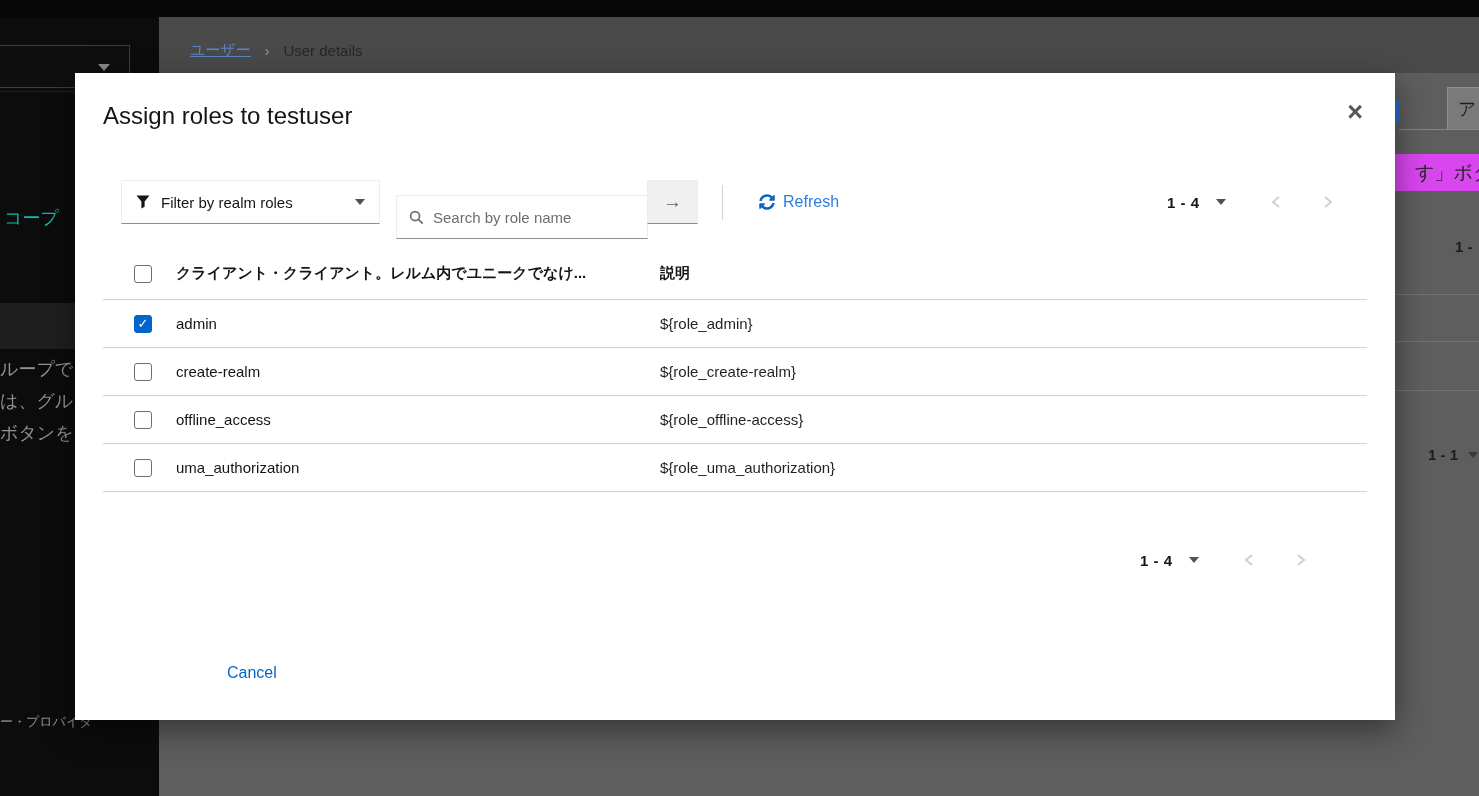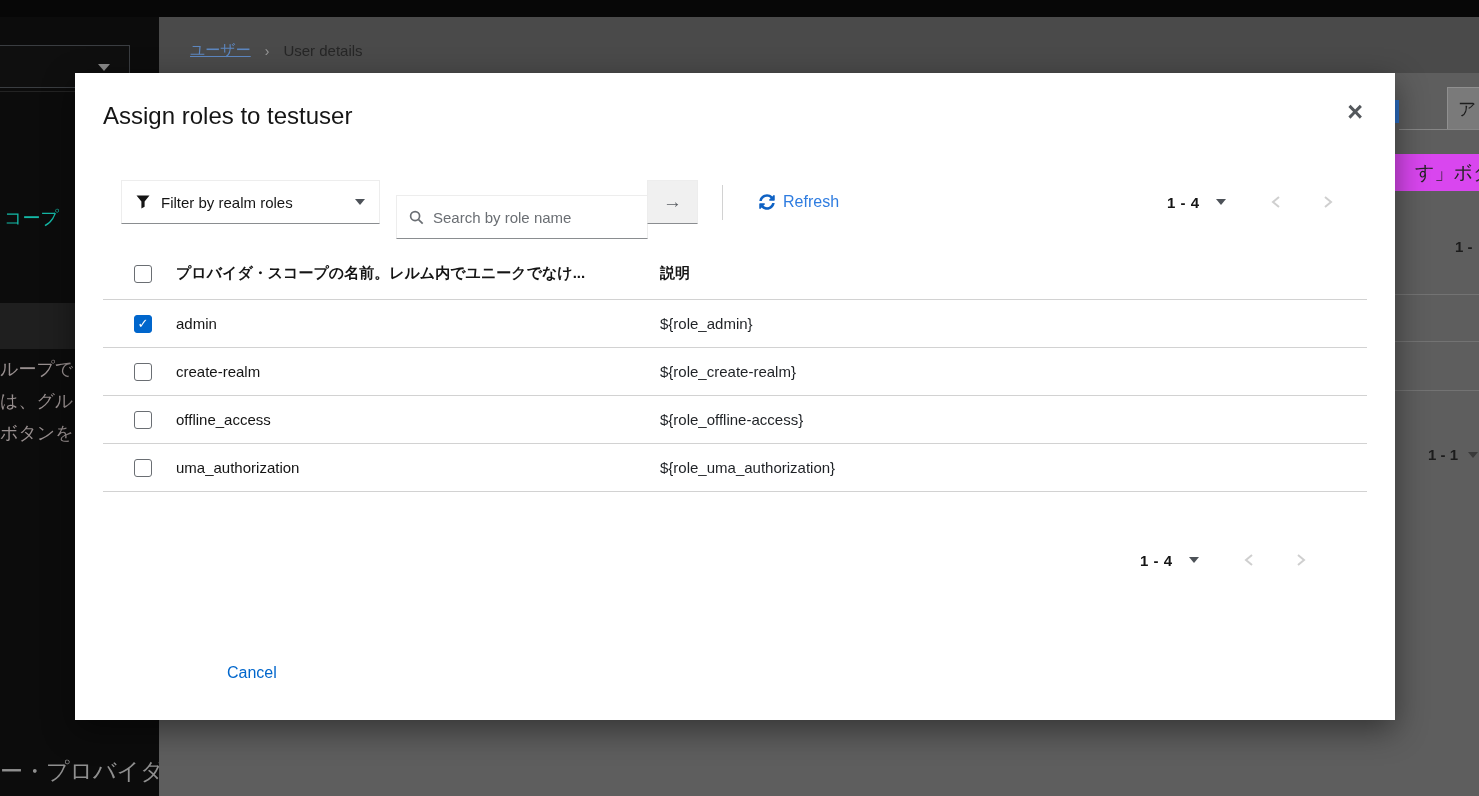--- a/index.html
+++ b/index.html
@@ -22,21 +22,21 @@
   .realm-box { position:absolute; left:-6px; top:28px; width:136px; height:43px; background:#0f0f0f; border:1px solid #3a3d41; }
   .realm-caret { position:absolute; left:98px; top:47px; width:0; height:0;
     border-left:6px solid transparent; border-right:6px solid transparent; border-top:7px solid #8a8a8a; }
   .side-div { position:absolute; left:0; top:74px; width:159px; height:1px; background:#232323; }
   .side-frag { position:absolute; color:#988f8f; font-size:18px; white-space:nowrap; }
   .frag-0 { left:4px;  top:189px; color:#14b8a6; }
   .side-sel { position:absolute; left:0; top:286px; width:159px; height:46px; background:#1f1f1f; }
   .frag-1 { left:0; top:340px; }
   .frag-2 { left:0; top:372px; }
   .frag-3 { left:0; top:404px; }
-  .frag-4 { left:0; top:739px; font-size:23px; color:#8f8f8f; }
+  .frag-4 { left:0; top:696px; font-size:13px; color:#8f8f8f; }
 
   
   .bg-bluebar { position:absolute; left:1395px; top:100px; width:4px; height:23px; background:#2b6ec4; }
   .bg-tabline { position:absolute; left:1399px; top:129px; width:80px; height:1px; background:#868686; }
   .bg-tab { position:absolute; left:1447px; top:87px; width:34px; height:43px; background:#7a7a7a;
     border:1px solid #909090; color:#1d1d1d; font-size:18px; display:flex; align-items:center; padding-left:10px; }
   .bg-band { position:absolute; left:1395px; top:154px; width:84px; height:37px; background:#d946ef;
     color:#242424; font-size:19px; display:flex; align-items:center; padding-left:20px; white-space:nowrap; overflow:hidden; }
   .bg-pag-top { position:absolute; left:1455px; top:238px; font-size:15px; font-weight:600; color:#1c1c1c; white-space:nowrap; }
   .bg-line { position:absolute; left:1395px; width:84px; height:1px; background:#737373; }
@@ -175,21 +175,21 @@
             <polyline points="3,3 9,8 3,13" stroke="#cfcfcf" stroke-width="2" fill="none"></polyline>
           </svg>
       </span>
     </div>
 
     <div class="role-table">
       <div class="t-row t-head">
         <div class="cell-check">
             <span class="cb"></span>
           </div>
-        <div class="cell-name">プロバイダ・スコープの名前。レルム内でユニークでなけ...</div>
+        <div class="cell-name">クライアント・クライアント。レルム内でユニークでなけ...</div>
         <div class="cell-desc">説明</div>
       </div>
       <div>
   <div class="t-row">
     <div class="cell-check">
               <span class="cb checked">✓</span>
             </div>
     <div class="cell-name">admin</div>
     <div class="cell-desc">${role_admin}</div>
   </div>

